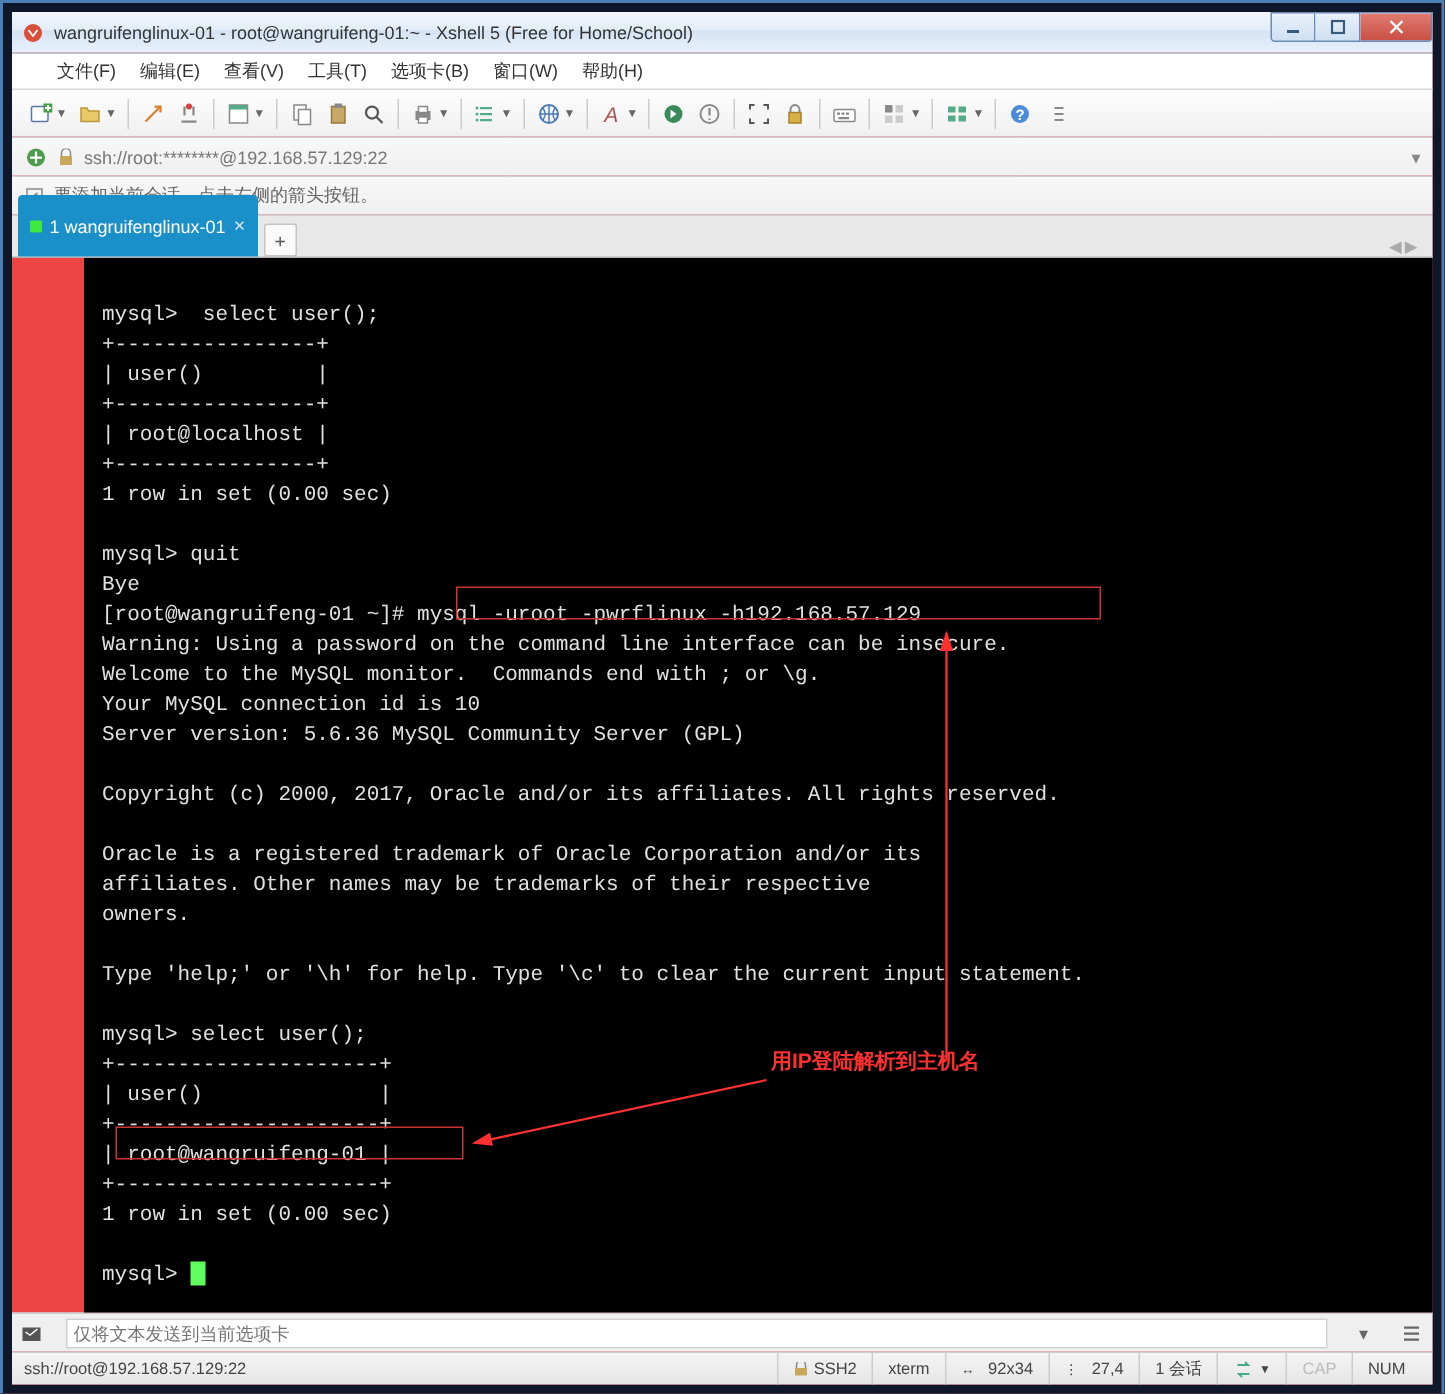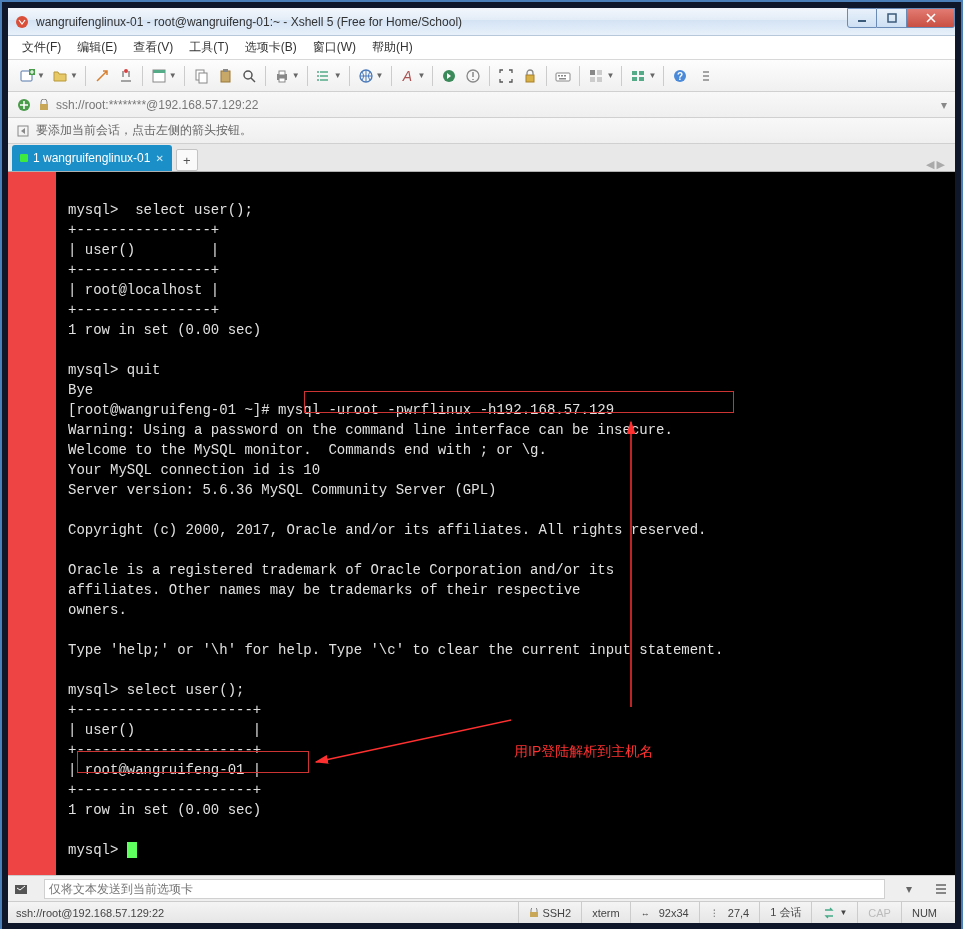--- a/index.html
+++ b/index.html
@@ -41,21 +41,21 @@
 }
 .win-btn.min { background: linear-gradient(#e9f1fb,#cde0f3); border-radius: 0 0 0 3px;}
 .win-btn.max { background: linear-gradient(#e9f1fb,#cde0f3); border-left:none;}
 .win-btn.close { background: linear-gradient(#e27b72,#c94f43); color:#fff; width:48px; border-radius:0 0 3px 0; border-left:none;}
 .menubar {
   height: 24px;
   background: #fff;
   border-bottom: 1px solid #d8d8d8;
   display: flex;
   align-items: center;
-  padding: 0 8px;
+  padding: 0 24px;
   font-size: 12px;
   gap: 4px;
 }
 .menubar span { padding: 2px 6px; cursor: pointer; color:#333;}
 .toolbar {
   height: 32px;
   background: linear-gradient(#fdfdfd,#f0f0f0);
   border-bottom: 1px solid #d0d0d0;
   display: flex;
   align-items: center;
@@ -95,21 +95,21 @@
 }
 .tabbar {
   height: 28px;
   background: #e8e8e8;
   border-bottom: 1px solid #b0b0b0;
   display: flex;
   align-items: flex-end;
   padding: 0 4px;
 }
 .tab {
-  height: 26px;
+  height: 41px;
   background: #1a8fc8;
   color: #fff;
   font-size: 12px;
   padding: 0 8px;
   display: flex; align-items:center;
   border-radius: 3px 3px 0 0;
   gap: 5px;
   cursor: pointer;
 }
 .tab .dot { width:8px; height:8px; background:#3eea3e; border-radius:1px; }
@@ -440,21 +440,21 @@
 +---------------------+
 | user()              |
 +---------------------+
 | root@wangruifeng-01 |
 +---------------------+
 1 row in set (0.00 sec)
 
 mysql&gt; </span><span class="cursor-block"></span>
     <div class="box1" style="left:248px; top:219px; width:430px; height:22px;"></div>
     <div class="box1" style="left:21px; top:579px; width:232px; height:22px;"></div>
-    <div class="annotation-text" style="left:458px; top:569px;">用IP登陆解析到主机名</div>
+    <div class="annotation-text" style="left:458px; top:525px;font-weight:bold;">用IP登陆解析到主机名</div>
     <svg class="arrow-svg" width="950" height="700">
       <defs>
         <marker id="ah" markerWidth="10" markerHeight="10" refX="8" refY="3" orient="auto">
           <path d="M0,0 L9,3 L0,6 z" fill="#ff3030"></path>
         </marker>
       </defs>
       <line x1="575" y1="535" x2="575" y2="250" stroke="#ff3030" stroke-width="1.5" marker-end="url(#ah)"></line>
       <line x1="455" y1="548" x2="260" y2="590" stroke="#ff3030" stroke-width="1.5" marker-end="url(#ah)"></line>
     </svg>
   </div>

